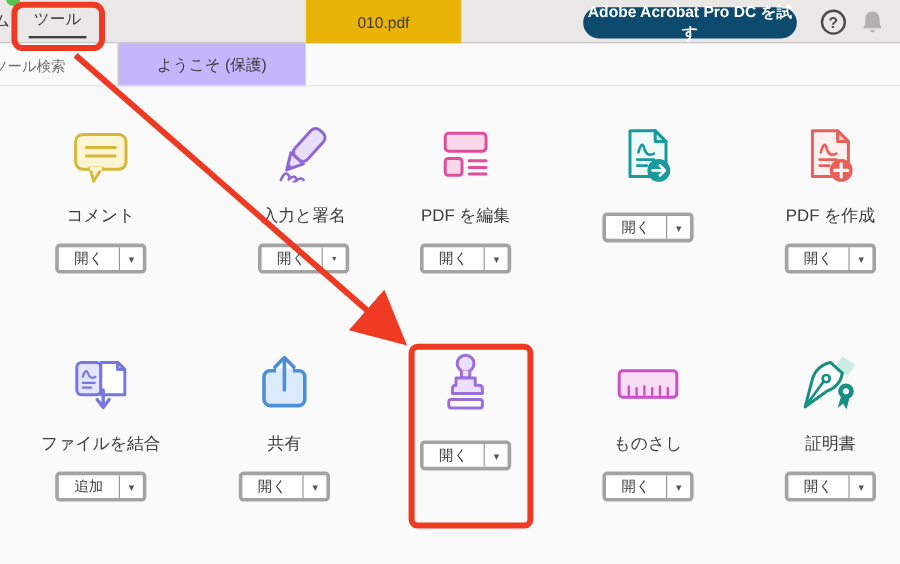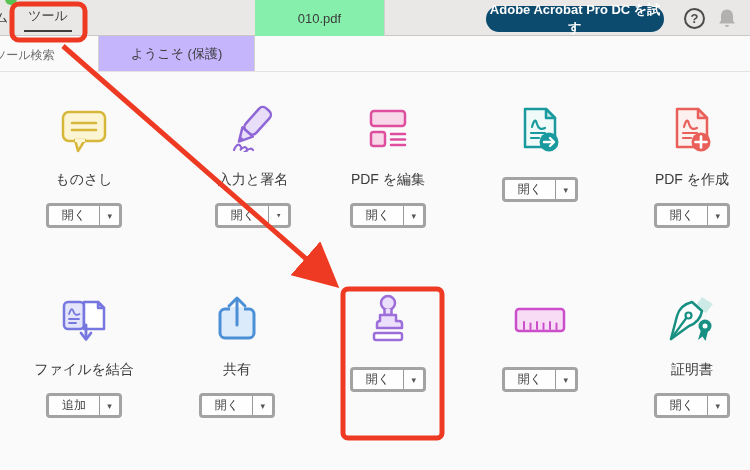--- a/index.html
+++ b/index.html
@@ -34,21 +34,21 @@
   .tab-tools { left: 12px; width: 72px; }
   .tab-tools .underlined {
     padding: 3px 4px 5px;
     border-bottom: 2px solid #3e3e3e;
   }
   .tab-welcome {
     left: 98px; width: 157px; background: #c4b5fd;
     border-left: 1px solid #d2d1d0; border-right: 1px solid #d2d1d0; margin-top: 36px;
   }
   .tab-doc {
-    left: 255px; width: 130px; background: #86efac;
+    left: 255px; width: 130px; background: #eab308;
     border-right: 1px solid #d2d1d0;
   }
   .trial-btn {
     position: absolute; left: 486px; top: 6px; width: 178px; height: 26px;
     background: #0c4a6e; color: #fff; border: none; border-radius: 14px;
     font-size: 13px; font-weight: bold; font-family: "Liberation Sans", sans-serif;
     display: flex; align-items: center; justify-content: center; cursor: pointer;
   }
   .help-circle {
     position: absolute; left: 684px; top: 8px; width: 21px; height: 21px;
@@ -124,21 +124,21 @@
 <div class="card" style="left:19px; top:95px;">
   <div class="icon-wrap">
     <svg width="56" height="56" viewBox="0 0 56 56">
       <rect x="7" y="10" width="42" height="29" rx="6" fill="#fcf5d4" stroke="#d7b73a" stroke-width="2.5"></rect>
       <polygon points="19,38 29,38 22,49" fill="#fcf5d4" stroke="#d7b73a" stroke-width="2.5" stroke-linejoin="round"></polygon>
       <line x1="19" y1="38.5" x2="29" y2="38.5" stroke="#fcf5d4" stroke-width="3"></line>
       <line x1="16" y1="21" x2="40" y2="21" stroke="#d7b73a" stroke-width="2.5" stroke-linecap="round"></line>
       <line x1="16" y1="28" x2="40" y2="28" stroke="#d7b73a" stroke-width="2.5" stroke-linecap="round"></line>
     </svg>
   </div>
-  <div class="tool-label">ものさし</div>
+  <div class="tool-label">コメント</div>
   <div class="split-btn">
     <span class="btn-main">開く</span>
     <span class="btn-caret">▾</span>
   </div>
 </div>
 
 <div class="card" style="left:188px; top:95px;font-family:Liberation Mono, monospace;">
   <div class="icon-wrap">
     <svg width="56" height="56" viewBox="0 0 56 56">
       <g transform="rotate(42 28 24)">
@@ -268,20 +268,21 @@
     <svg width="56" height="56" viewBox="0 0 56 56">
       <rect x="4" y="17" width="48" height="22" rx="3" fill="#f8dcf6" stroke="#cb4fcb" stroke-width="2.5"></rect>
       <line x1="12" y1="37" x2="12" y2="30" stroke="#cb4fcb" stroke-width="2" stroke-linecap="round"></line>
       <line x1="18.5" y1="37" x2="18.5" y2="31.5" stroke="#cb4fcb" stroke-width="2" stroke-linecap="round"></line>
       <line x1="25" y1="37" x2="25" y2="30" stroke="#cb4fcb" stroke-width="2" stroke-linecap="round"></line>
       <line x1="31.5" y1="37" x2="31.5" y2="31.5" stroke="#cb4fcb" stroke-width="2" stroke-linecap="round"></line>
       <line x1="38" y1="37" x2="38" y2="30" stroke="#cb4fcb" stroke-width="2" stroke-linecap="round"></line>
       <line x1="44.5" y1="37" x2="44.5" y2="31.5" stroke="#cb4fcb" stroke-width="2" stroke-linecap="round"></line>
     </svg>
   </div>
+  <div class="tool-label">ものさし</div>
   <div class="split-btn">
     <span class="btn-main">開く</span>
     <span class="btn-caret">▾</span>
   </div>
 </div>
 
 <div class="card" style="left:627px; top:285px;">
   <div class="icon-wrap">
     <svg width="56" height="56" viewBox="0 0 56 56">
       <polygon points="38,5 49,12 42,21 32,13" fill="#cdeae6"></polygon>

